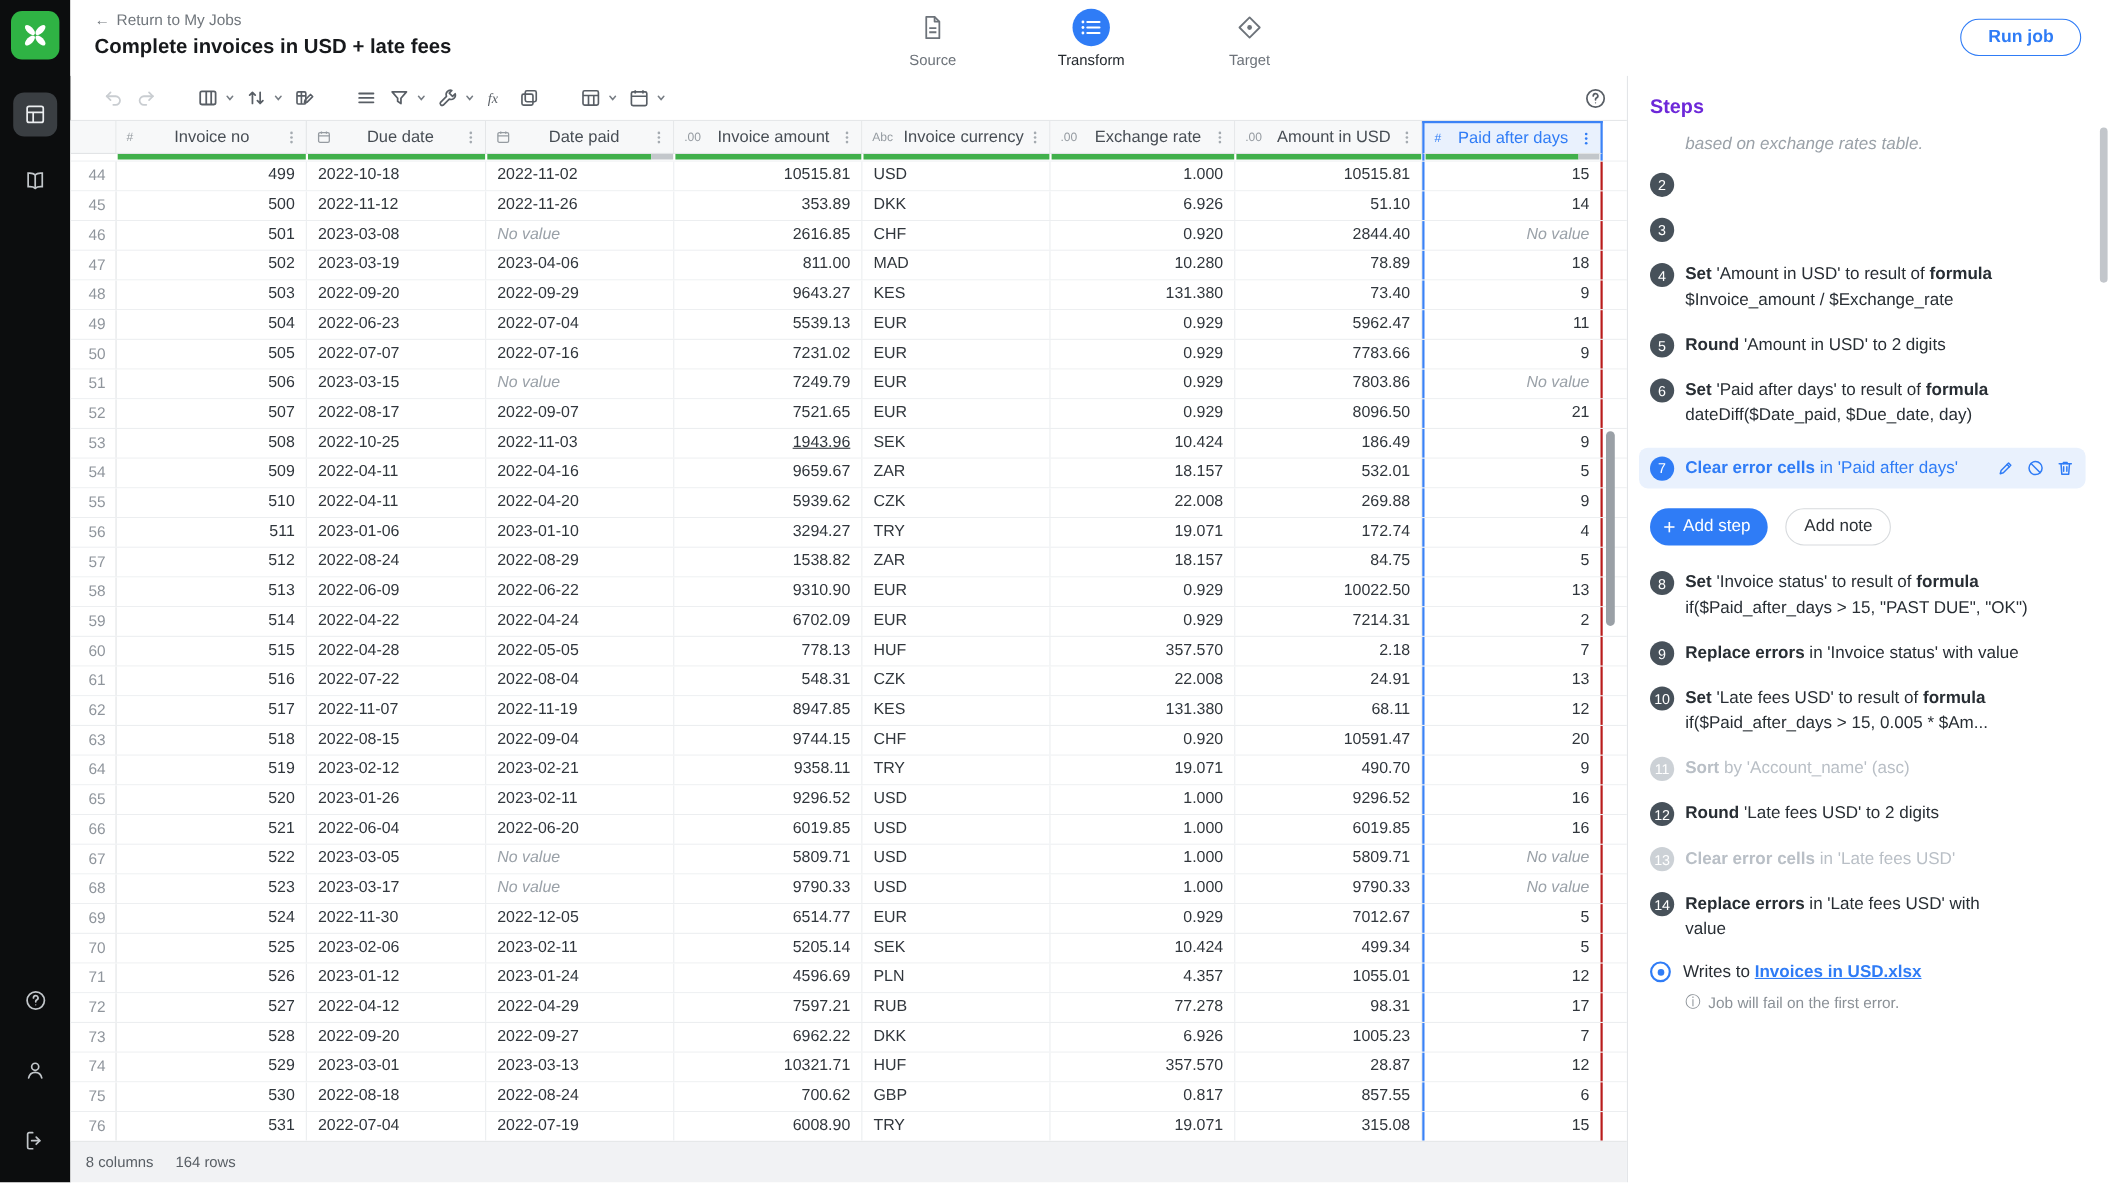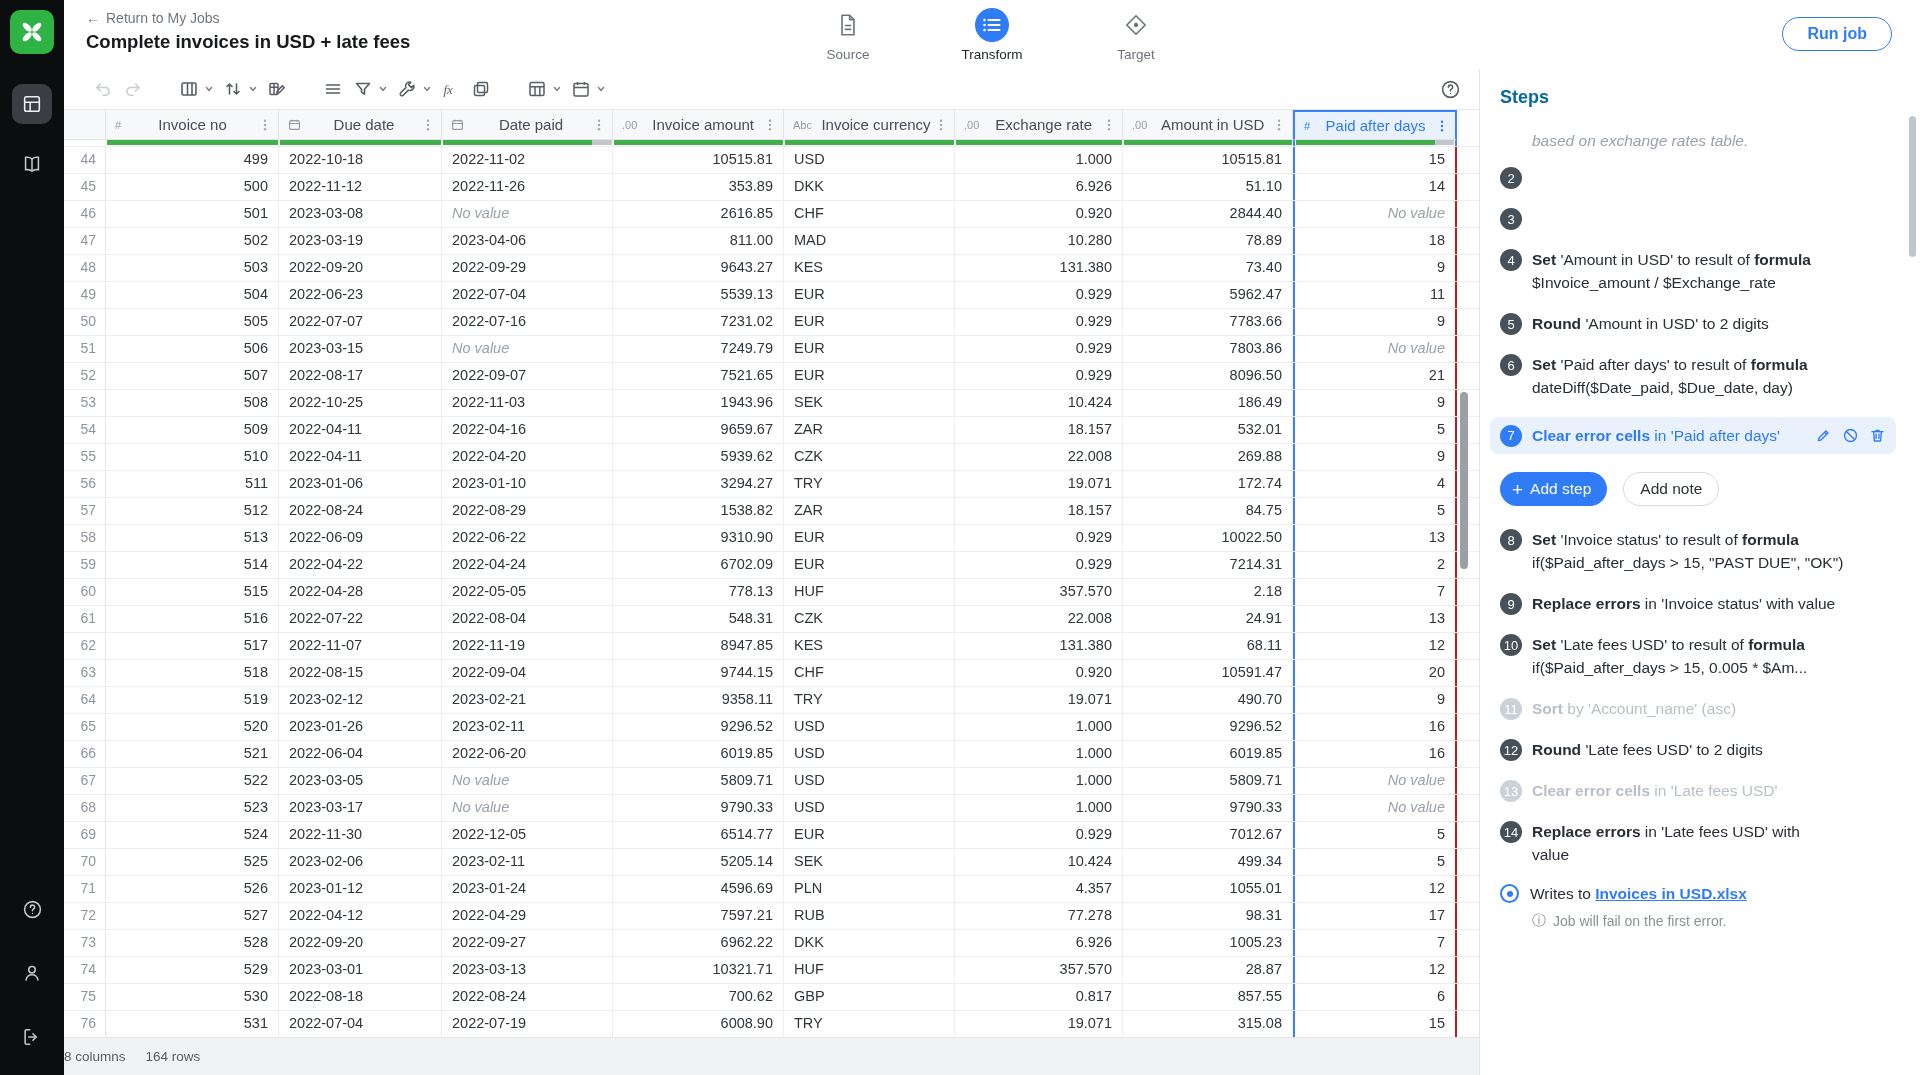--- a/index.html
+++ b/index.html
@@ -86,26 +86,26 @@
   .cell.a-right { text-align:right; }
   .cell.a-left { text-align:left; }
   .cell.novalue { color:#9aa1a8; font-style:italic; }
   .cell.sel { border-left:2px solid #3b82f6; border-right:2px solid #b91c1c; }
 
   .vscroll-thumb { position:absolute; right:11px; top:282px; width:8px; height:177px; border-radius:4px;
                    background:#9aa0a6; }
 
   
   .statusbar { height:38px; flex:none; background:#f1f2f4; border-top:1px solid #e3e5e7; display:flex;
-               align-items:center; gap:20px; font-size:13.5px; color:#585e64; }
+               align-items:center; padding-left:14px; gap:20px; font-size:13.5px; color:#585e64; }
 
   
   .steps-panel { flex:1; border-left:1px solid #e3e5e8; background:#fff; position:relative;
                  padding:18px 18px 0 20px; overflow:hidden; }
-  .steps-title { font-size:18px; font-weight:700; color:#0369a1; margin-bottom:24px; }
+  .steps-title { font-size:18px; font-weight:700; color:#6d28d9; margin-bottom:14px; }
   .clipped-note { margin:0 0 16px 32px; color:#9aa1a8; font-style:italic; font-size:15.5px; }
   .step { display:flex; align-items:flex-start; gap:10px; margin-bottom:18px; }
   .step-num { width:22px; height:22px; border-radius:50%; background:#47515a; color:#fff; font-size:13px;
               display:flex; align-items:center; justify-content:center; flex:none; margin-top:1px; }
   .step-lines { font-size:15.5px; line-height:23px; color:#282e34; }
   .step-lines b { font-weight:700; }
   .step.disabled .step-num { background:#ccd1d6; }
   .step.disabled .step-lines { color:#b9bfc6; }
   .step.selected { background:#e9f1fd; border-radius:8px; padding:7px 10px; margin-left:-10px;
                    margin-right:6px; align-items:center; }
@@ -596,21 +596,21 @@
                 <div class="cell a-left" data-interactable="true" style="width: 171px;">EUR</div>
                 <div class="cell a-right" data-interactable="true" style="width: 168px;">0.929</div>
                 <div class="cell a-right" data-interactable="true" style="width: 170px;">8096.50</div>
                 <div class="cell a-right sel" data-interactable="true" style="width: 164px;">21</div>
               </div>
               <div class="grid-row" data-interactable="false">
                 <div class="cell rn" data-interactable="true">53</div>
                 <div class="cell a-right" data-interactable="true" style="width: 173px;">508</div>
                 <div class="cell a-left" data-interactable="true" style="width: 163px;">2022-10-25</div>
                 <div class="cell a-left" data-interactable="true" style="width: 171px;">2022-11-03</div>
-                <div class="cell a-right" data-interactable="true" style="width: 171px;">1943.96</div>
+                <div class="cell a-right" data-interactable="true" style="width: 171px; text-decoration: underline;">1943.96</div>
                 <div class="cell a-left" data-interactable="true" style="width: 171px;">SEK</div>
                 <div class="cell a-right" data-interactable="true" style="width: 168px;">10.424</div>
                 <div class="cell a-right" data-interactable="true" style="width: 170px;">186.49</div>
                 <div class="cell a-right sel" data-interactable="true" style="width: 164px;">9</div>
               </div>
               <div class="grid-row" data-interactable="false">
                 <div class="cell rn" data-interactable="true">54</div>
                 <div class="cell a-right" data-interactable="true" style="width: 173px;">509</div>
                 <div class="cell a-left" data-interactable="true" style="width: 163px;">2022-04-11</div>
                 <div class="cell a-left" data-interactable="true" style="width: 171px;">2022-04-16</div>

